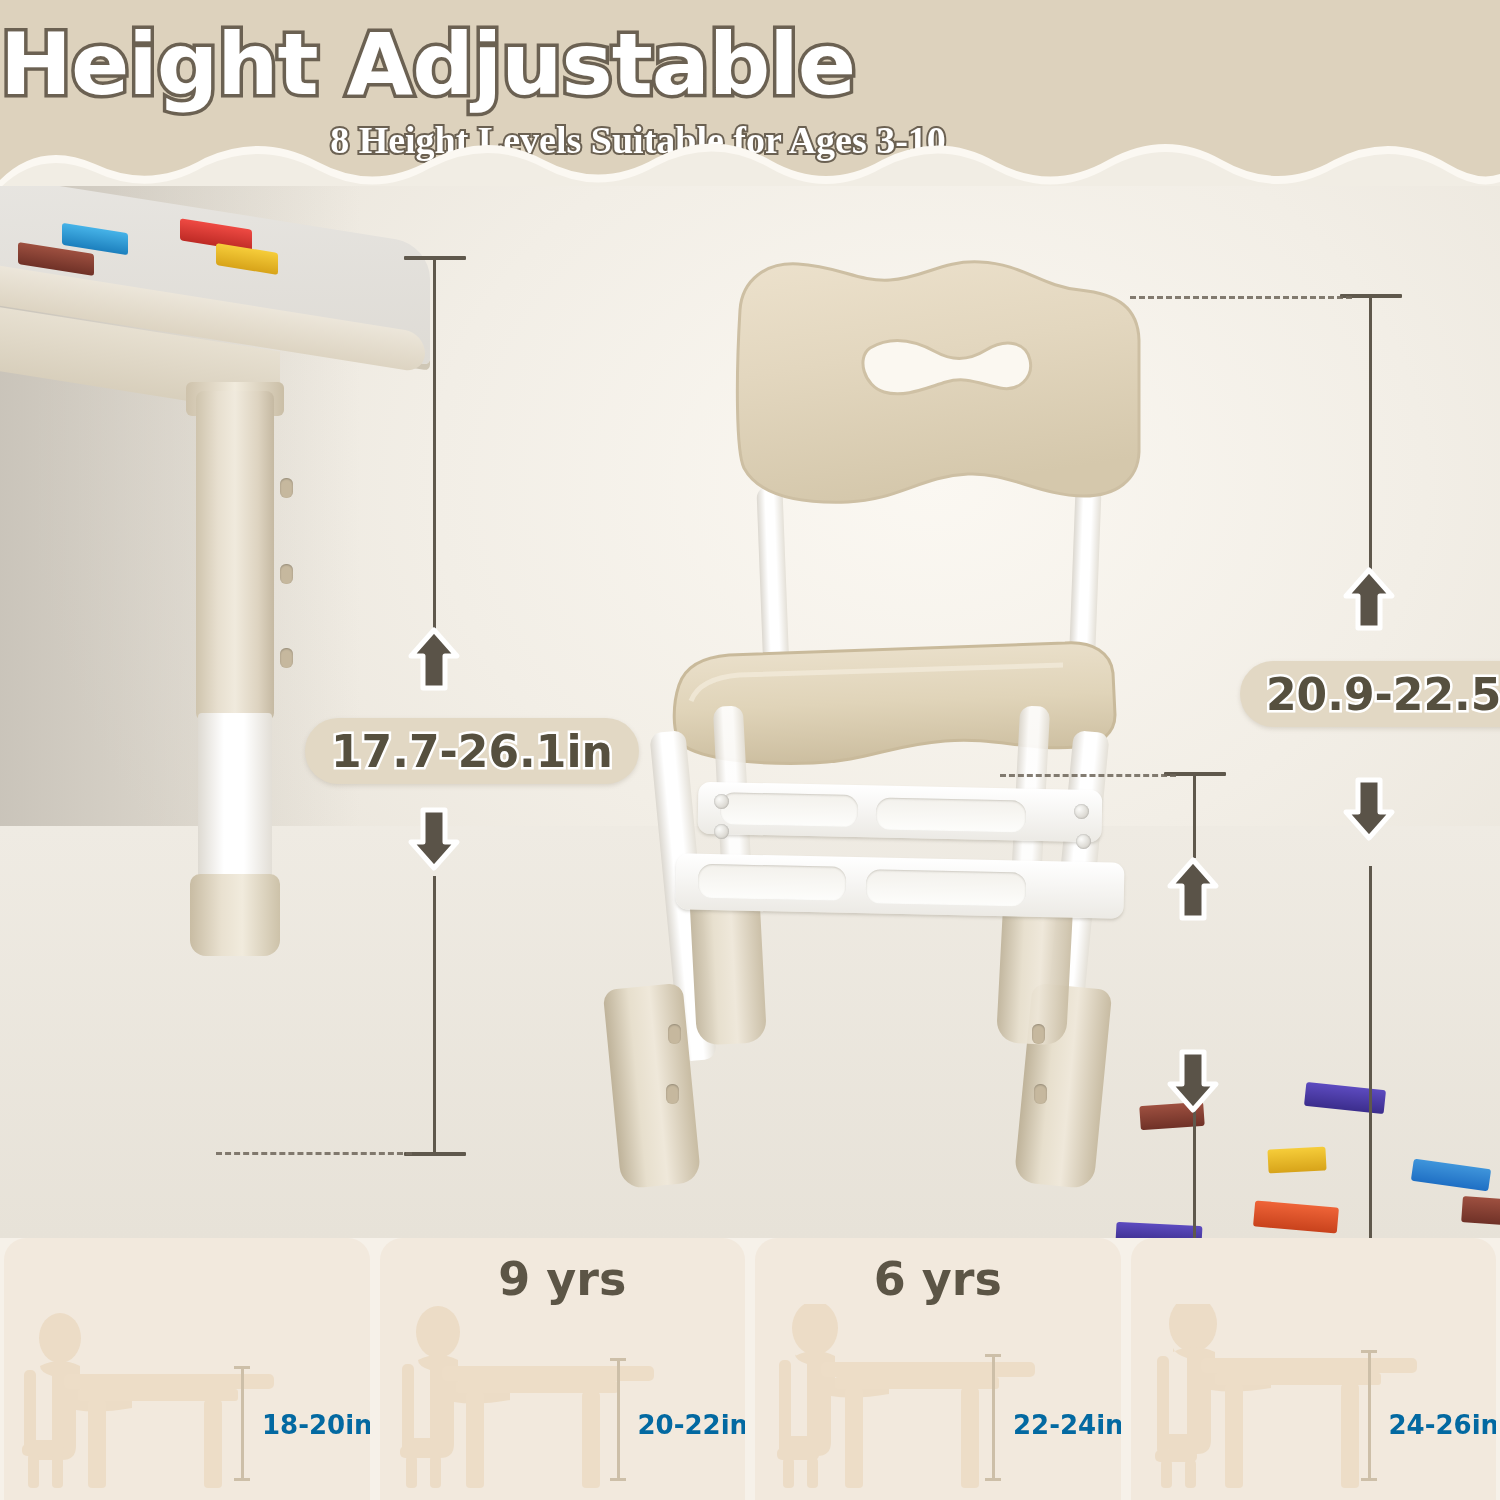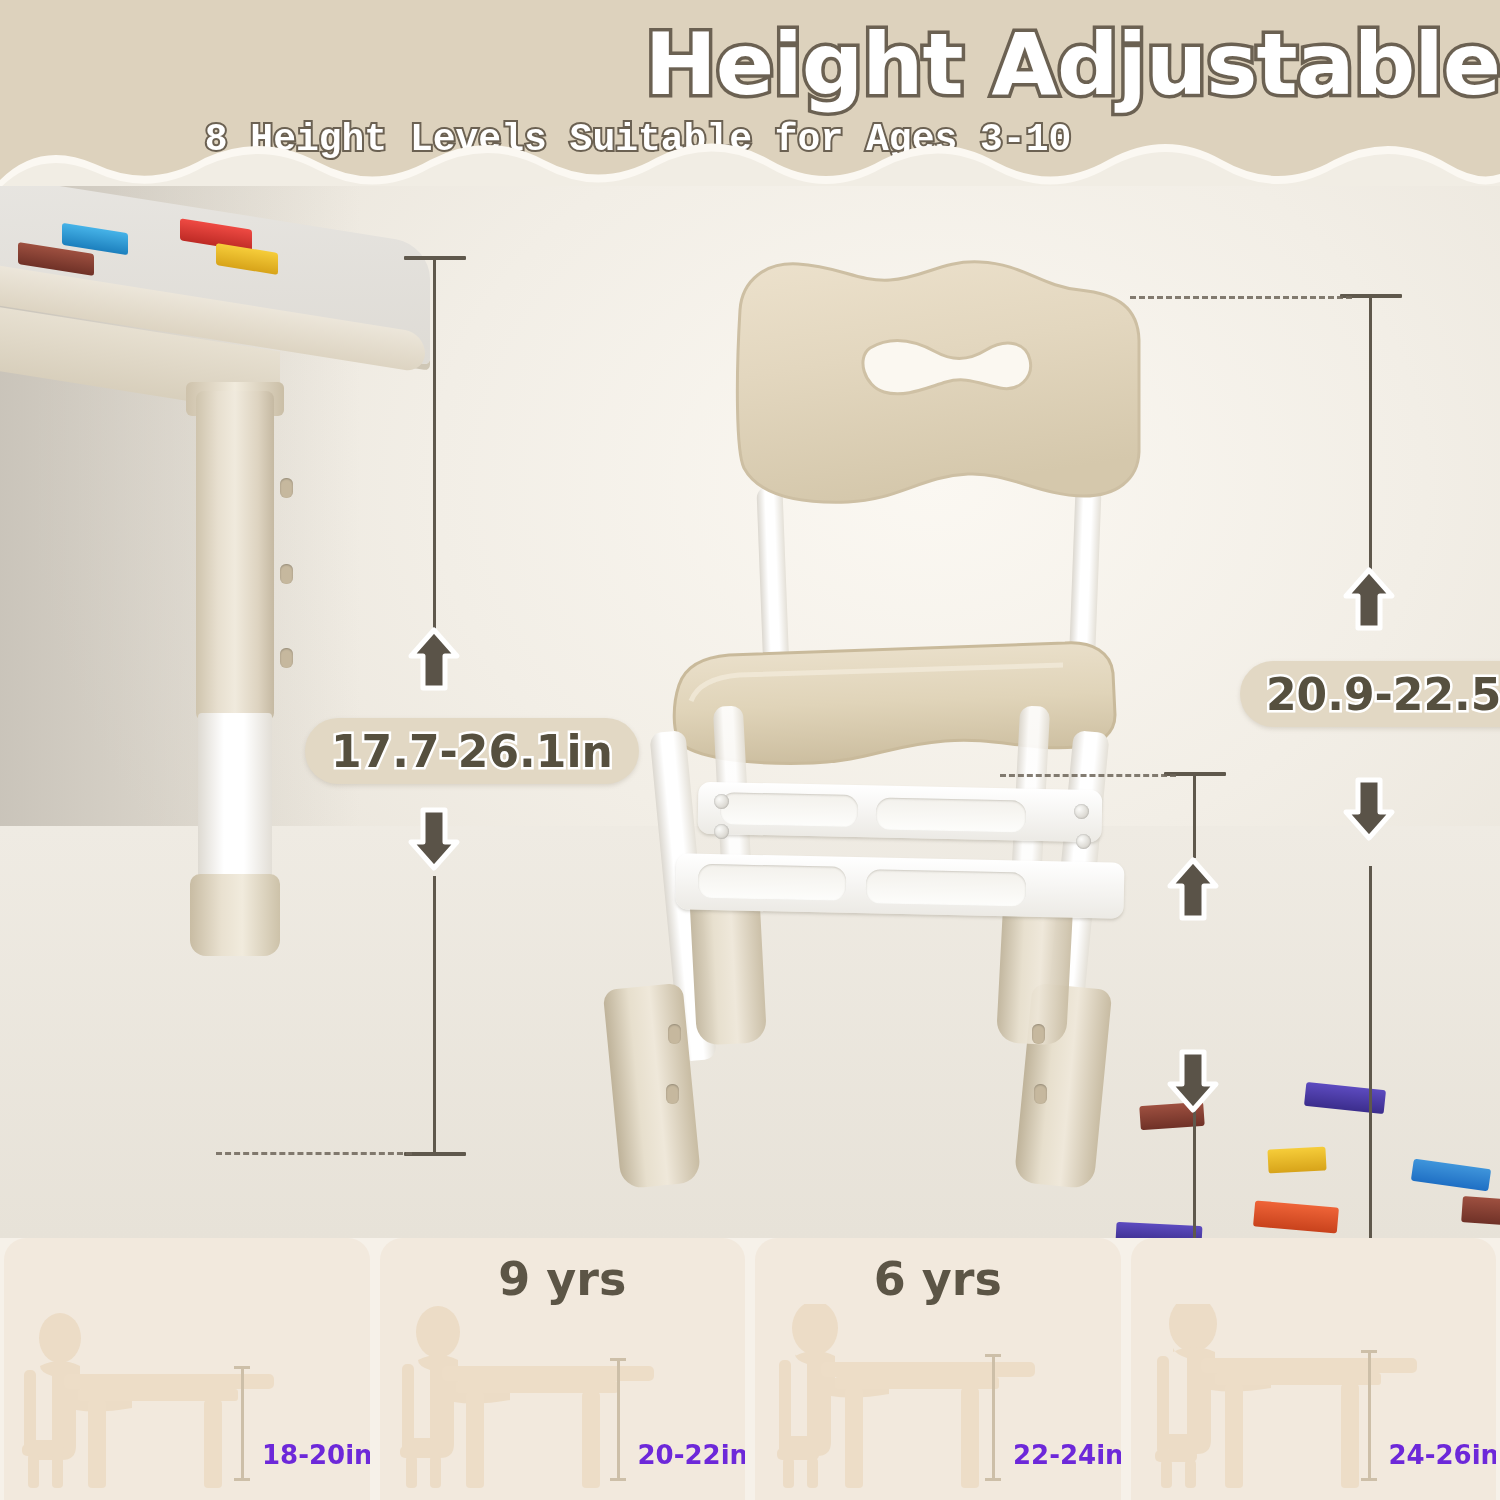--- a/index.html
+++ b/index.html
@@ -9,34 +9,34 @@
     background:#f3efe8;
   }
   #stage { position:relative; width:1500px; height:1500px; overflow:hidden; }
 
   
   .header {
     position:absolute; left:0; top:0; width:1500px; height:200px;
     background:#ddd2bd; overflow:hidden;
   }
   .header-title {
-    position:absolute; left:0; top:14px; width:1500px; text-align:right;
+    position:absolute; left:0; top:14px; width:1500px; text-align:left;
     font-size:86px; font-weight:bold; letter-spacing:-1px;
     color:#ffffff;
     -webkit-text-stroke:7px #6b6152;
     paint-order:stroke fill;
     font-family:"DejaVu Sans", sans-serif;
   }
   .header-sub {
     position:absolute; left:0; top:118px; width:1276px; text-align:center;
     font-size:38px; font-weight:bold;
     color:#ffffff;
     -webkit-text-stroke:4px #6b6152;
     paint-order:stroke fill;
-    font-family:Liberation Mono, monospace;
+    font-family:Liberation Serif, serif;
   }
   .scallop { position:absolute; left:0; bottom:-2px; width:1500px; height:62px; }
 
   
   .scene {
     position:absolute; left:0; top:186px; width:1500px; height:1052px;
     background:
       radial-gradient(ellipse 900px 700px at 62% 28%, #fbf8f2 0%, #f2eee6 55%, #e9e4da 100%);
     overflow:hidden;
   }
@@ -163,22 +163,22 @@
   }
   .age-title {
     position:absolute; left:0; top:14px; width:100%; text-align:center;
     font-size:46px; font-weight:bold; color:#5c5546;
     font-family:"DejaVu Sans", sans-serif;
   }
   .age-fig { position:absolute; left:14px; top:66px; width:300px; height:188px; }
   .age-dim { position:absolute; width:3px; background:#cdbfa8; }
   .age-dimcap { position:absolute; height:3px; background:#cdbfa8; }
   .age-label {
-    position:absolute; font-size:26px; font-weight:bold; color:#6d28d9;
-    font-family:"DejaVu Sans", sans-serif; white-space:nowrap;margin-top:30px;
+    position:absolute; font-size:26px; font-weight:bold; color:#0369a1;
+    font-family:"DejaVu Sans", sans-serif; white-space:nowrap;
   }
 </style>
 </head>
 <body>
 
 <div id="stage">
 
   <div class="header">
     <div class="header-title">Height Adjustable</div>
     <div class="header-sub">8 Height Levels   Suitable for Ages 3-10</div>

